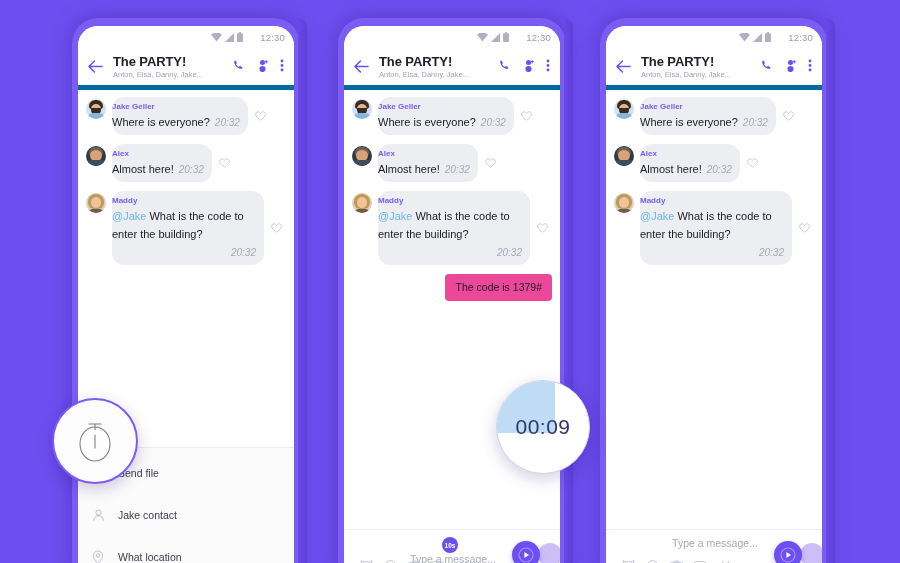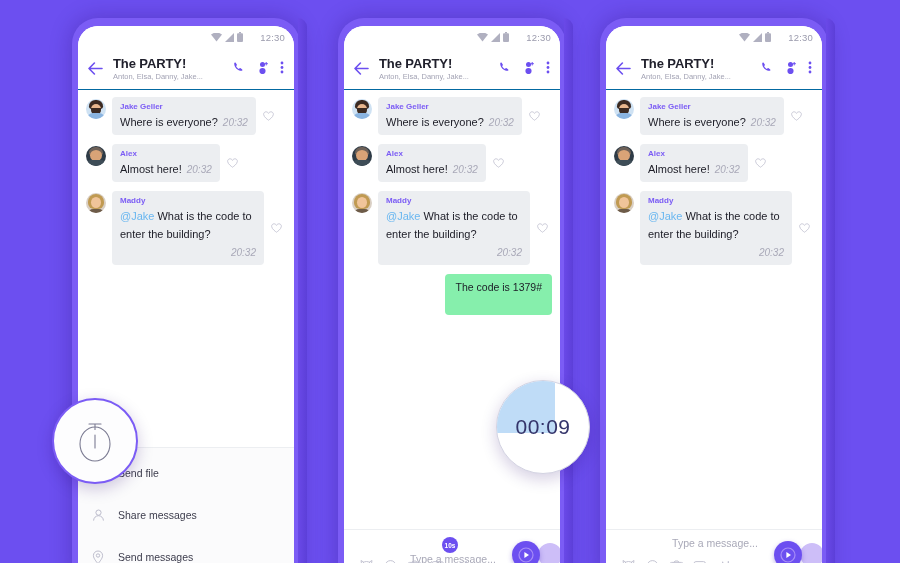--- a/index.html
+++ b/index.html
@@ -60,21 +60,21 @@
     margin-left: 14px;
   }
 
   
   .header {
     flex: none;
     height: 42px;
     display: flex; align-items: center;
     padding: 0 8px 0 7px;
     background: #fff;
-    border-bottom: 1px solid #0369a1;
+    border-bottom: 5px solid #0369a1;
   }
   .back-ico { flex:none; width:20px; display:flex; justify-content:center; }
   .head-text { flex: 1; padding-left: 8px; min-width: 0; }
   .head-title {
     font-size: 13px; font-weight: bold; color: #20202c;
     line-height: 15px; letter-spacing: -.1px;
   }
   .head-sub {
     font-size: 7.5px; color: #a3a3b4; line-height: 11px;
     white-space: nowrap; overflow: hidden; text-overflow: ellipsis;
@@ -112,22 +112,22 @@
   .av-alex .body { left:0px; top:14px; width:20px; height:8px; background:#3e4d57; border-radius:5px 5px 0 0; }
   
   .av-maddy { background: #d9cfc4; }
   .av-maddy .hair { left:2px; top:1px; width:16px; height:15px; background:#c09a52; border-radius:8px 8px 6px 6px; }
   .av-maddy .face { left:5px; top:4px; width:10px; height:11px; background:#f0c49a; border-radius:50%; }
   .av-maddy .body { left:2px; top:16px; width:16px; height:6px; background:#6d5b48; border-radius:5px 5px 0 0; }
 
   .bubble-wrap { display: flex; align-items: center; flex: 1; min-width: 0; }
   .bubble {
     background: #eceef1;
-    border-radius: 4px;
-    padding: 4px 8px 5px 8px;
+    border-radius: 12px;
+    padding: 4px 8px 5px 0;
     max-width: 152px;
   }
   .b-name { font-size: 8px; color: #7b5cf5; font-weight: bold; line-height: 11px; }
   .b-text {
     font-size: 11px; color: #1c1c26; line-height: 14px;
     display: inline;
   }
   .b-time { font-size: 10px; color: #a9a9b8; margin-left: 5px; white-space: nowrap; font-style: italic; }
   .b-mention { color: #6ab7f0; }
   .b-foot { text-align: right; }
@@ -138,23 +138,23 @@
   .sys-pill {
     background: #b9bcc6; color: #ffffff;
     font-size: 8.5px; line-height: 12px;
     border-radius: 11px; padding: 4px 11px;
     white-space: nowrap;
   }
 
   
   .out-row { display: flex; justify-content: flex-end; padding: 0 8px 0 8px; }
   .out-bubble {
-    background: #86efac;
+    background: #ec4899;
     border-radius: 4px;
-    padding: 7px 10px 22px 11px;
+    padding: 7px 10px 8px 11px;
     font-size: 10.5px; color: #1c1c26;
     max-width: 140px;
     margin-left: 14px;
   }
 
   
   .composer {
     flex: none;
     border-top: 1px solid #eceef1;
     background: #fff;
@@ -425,30 +425,30 @@
         </span>
         <span class="menu-label">Send file</span>
       </div>
       <div class="menu-item">
         <span class="menu-ico">
           <svg width="13" height="14" viewBox="0 0 13 14">
               <circle cx="6.5" cy="4.6" r="2.6" fill="none" stroke="#b6b6c6" stroke-width=".9"></circle>
               <path d="M1.6 12.6 A4.9 4.9 0 0 1 11.4 12.6" fill="none" stroke="#b6b6c6" stroke-width=".9"></path>
             </svg>
         </span>
-        <span class="menu-label">Share messages</span>
+        <span class="menu-label">Jake contact</span>
       </div>
       <div class="menu-item">
         <span class="menu-ico">
           <svg width="12" height="15" viewBox="0 0 12 15">
               <path d="M6 1 C8.6 1 10.6 3 10.6 5.6 C10.6 8.8 6 13.6 6 13.6 C6 13.6 1.4 8.8 1.4 5.6 C1.4 3 3.4 1 6 1 Z" fill="none" stroke="#b6b6c6" stroke-width=".9"></path>
               <circle cx="6" cy="5.5" r="1.7" fill="none" stroke="#b6b6c6" stroke-width=".9"></circle>
             </svg>
         </span>
-        <span class="menu-label">Send messages</span>
+        <span class="menu-label">What location</span>
       </div>
     </div>
 
   </div>
 </div>
 
 <div class="phone p2">
   <div class="screen">
 
     <div class="statusbar">

